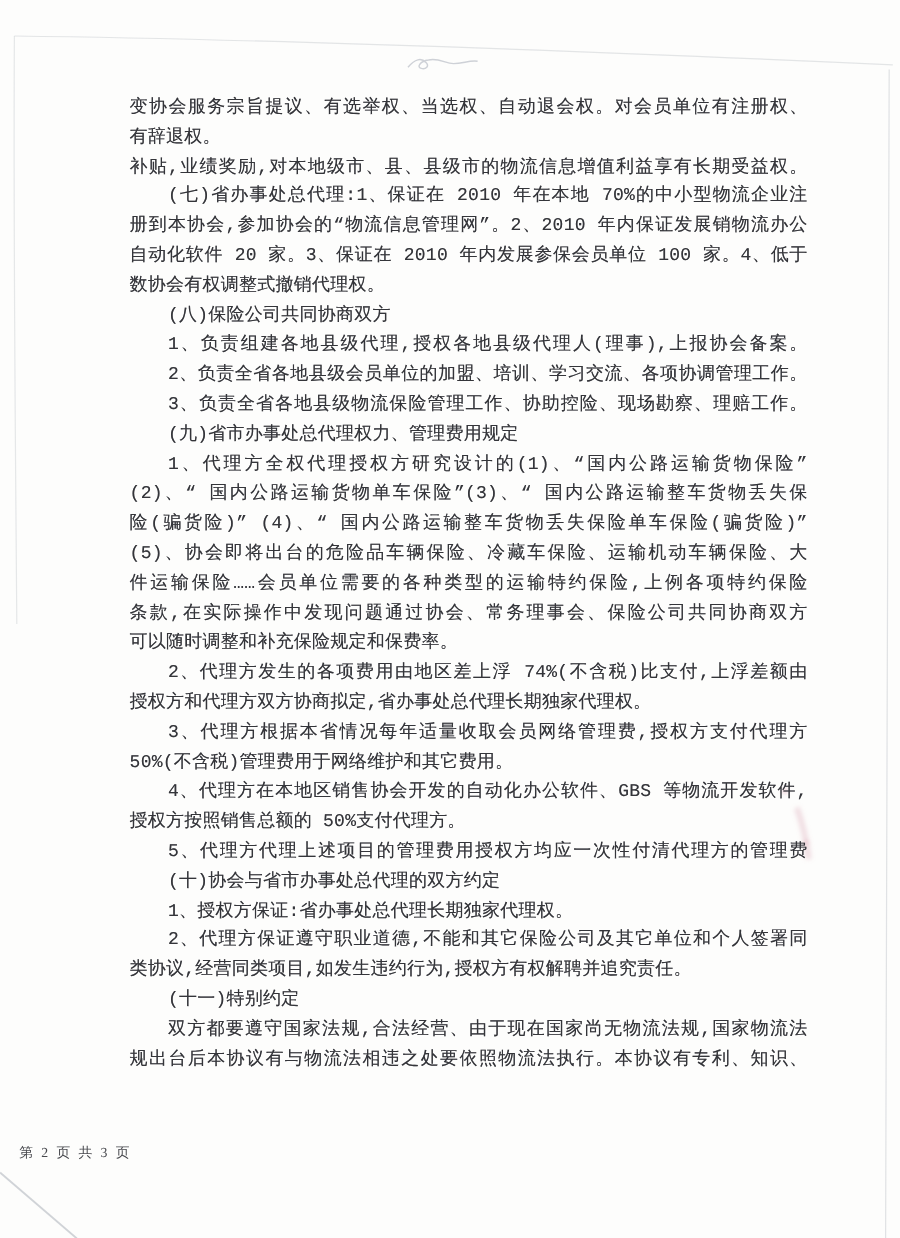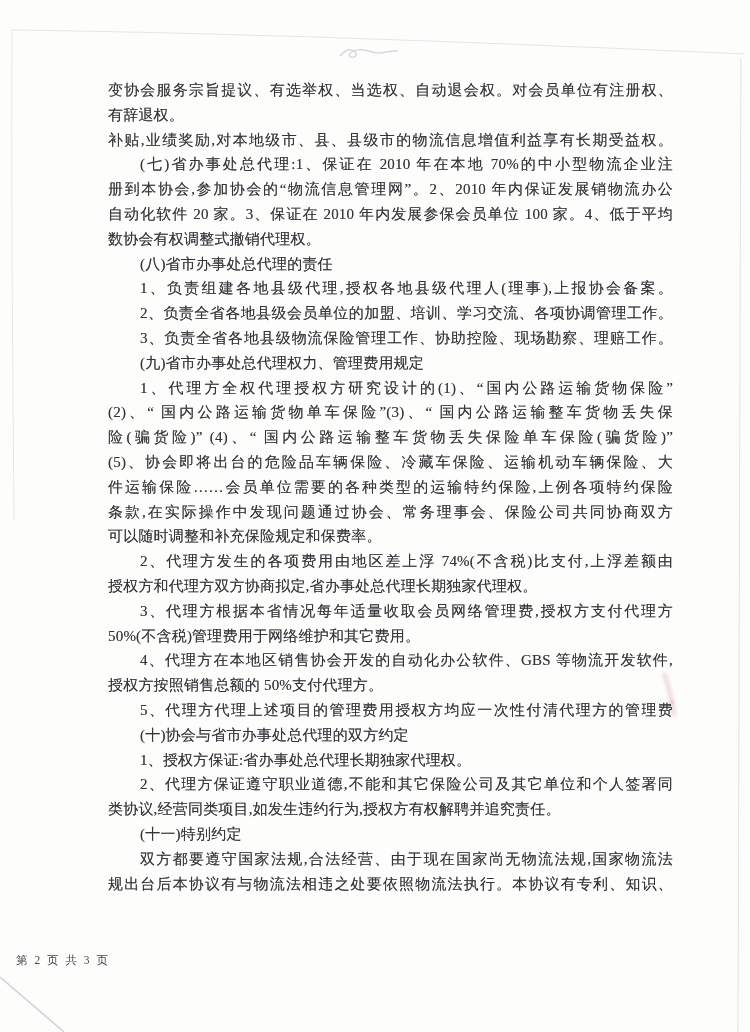--- a/index.html
+++ b/index.html
@@ -23,20 +23,21 @@
     position:absolute;left:108px;top:78px;width:565px;
     color:var(--text-color);
     font-size:15px;line-height:24.8px;
   }
   .line{
     height:24.8px;
     overflow:hidden;
     white-space:nowrap;
     letter-spacing:0.2px;
     text-shadow:0 0 0.4px rgba(52,53,58,0.55);
+    font-family:Liberation Mono, monospace;
   }
   .line.i{text-indent:32px;}
   .line.j{
     white-space:normal;
     text-align:justify;
     text-align-last:justify;
   }
   .footer{
     position:absolute;left:16px;top:953px;width:750px;
     text-align:left;
@@ -75,21 +76,21 @@
   </svg>
 
   <div class="doc">
       <div class="line j">变协会服务宗旨提议、有选举权、当选权、自动退会权。对会员单位有注册权、</div>
       <div class="line">有辞退权。</div>
       <div class="line j">补贴,业绩奖励,对本地级市、县、县级市的物流信息增值利益享有长期受益权。</div>
       <div class="line i j">(七)省办事处总代理:1、保证在 2010 年在本地 70%的中小型物流企业注</div>
       <div class="line j">册到本协会,参加协会的“物流信息管理网”。2、2010 年内保证发展销物流办公</div>
       <div class="line j">自动化软件 20 家。3、保证在 2010 年内发展参保会员单位 100 家。4、低于平均</div>
       <div class="line">数协会有权调整式撤销代理权。</div>
-      <div class="line i">(八)省市办事处总代理的责任</div>
+      <div class="line i">(八)保险公司共同协商双方</div>
       <div class="line i j">1、负责组建各地县级代理,授权各地县级代理人(理事),上报协会备案。</div>
       <div class="line i j">2、负责全省各地县级会员单位的加盟、培训、学习交流、各项协调管理工作。</div>
       <div class="line i j">3、负责全省各地县级物流保险管理工作、协助控险、现场勘察、理赔工作。</div>
       <div class="line i">(九)省市办事处总代理权力、管理费用规定</div>
       <div class="line i j">1、代理方全权代理授权方研究设计的(1)、“国内公路运输货物保险”</div>
       <div class="line j">(2)、“ 国内公路运输货物单车保险”(3)、“ 国内公路运输整车货物丢失保</div>
       <div class="line j">险(骗货险)” (4)、“ 国内公路运输整车货物丢失保险单车保险(骗货险)”</div>
       <div class="line j">(5)、协会即将出台的危险品车辆保险、冷藏车保险、运输机动车辆保险、大</div>
       <div class="line j">件运输保险……会员单位需要的各种类型的运输特约保险,上例各项特约保险</div>
       <div class="line j">条款,在实际操作中发现问题通过协会、常务理事会、保险公司共同协商双方</div>

